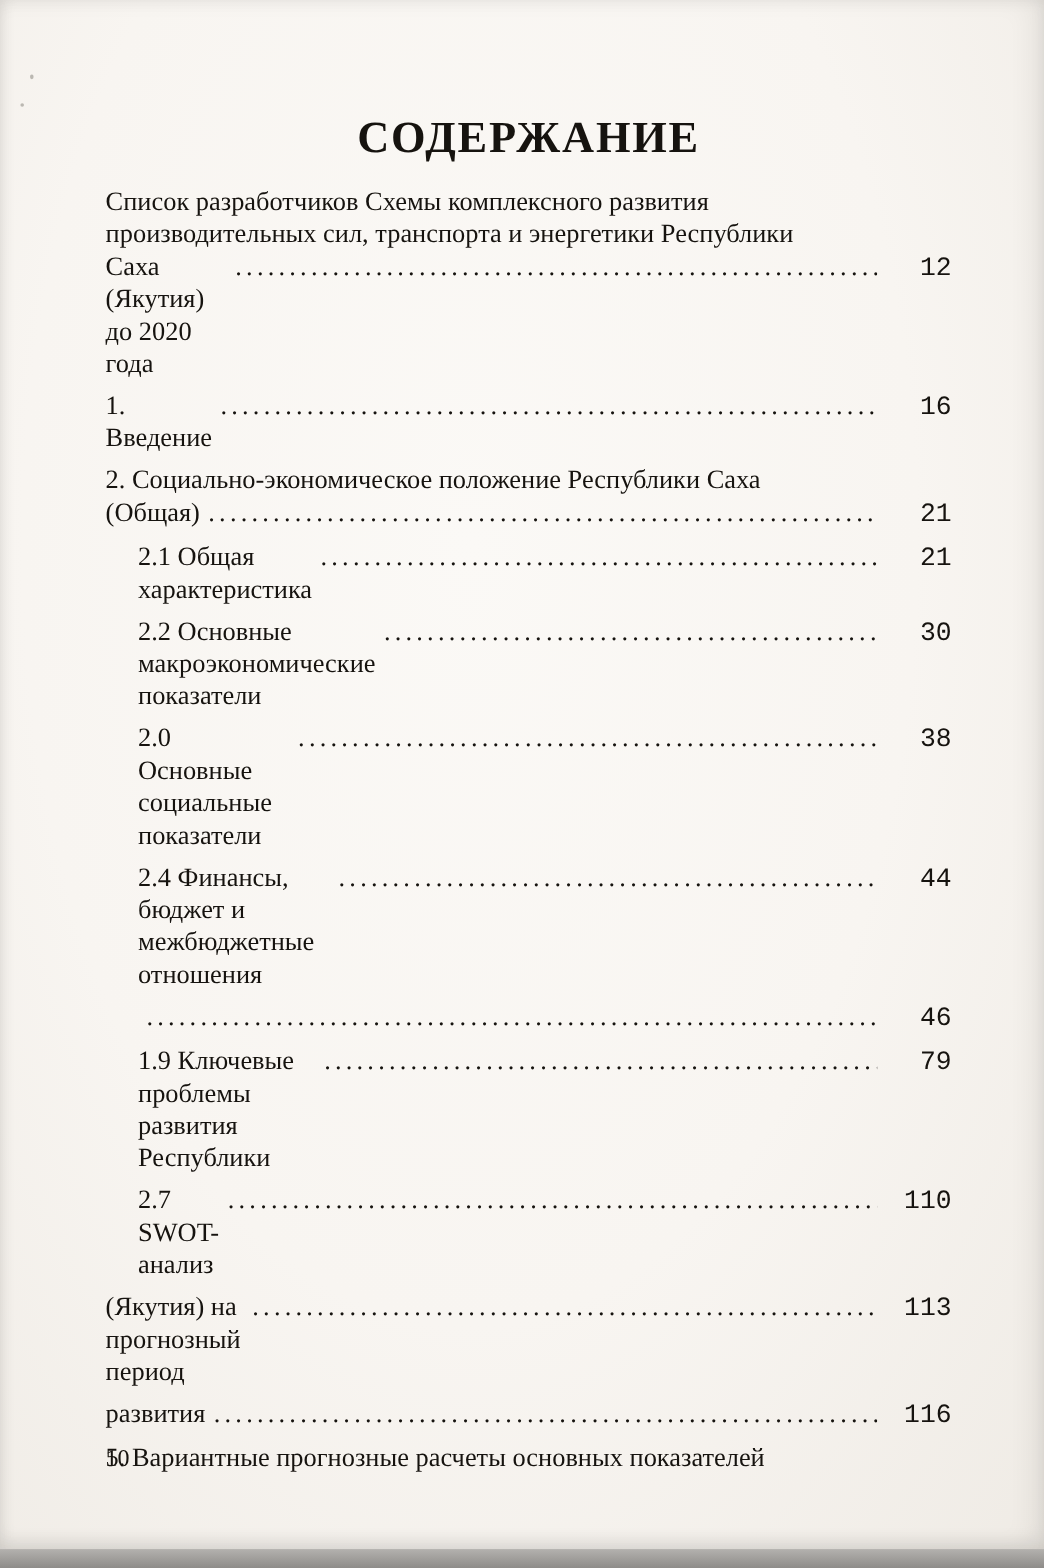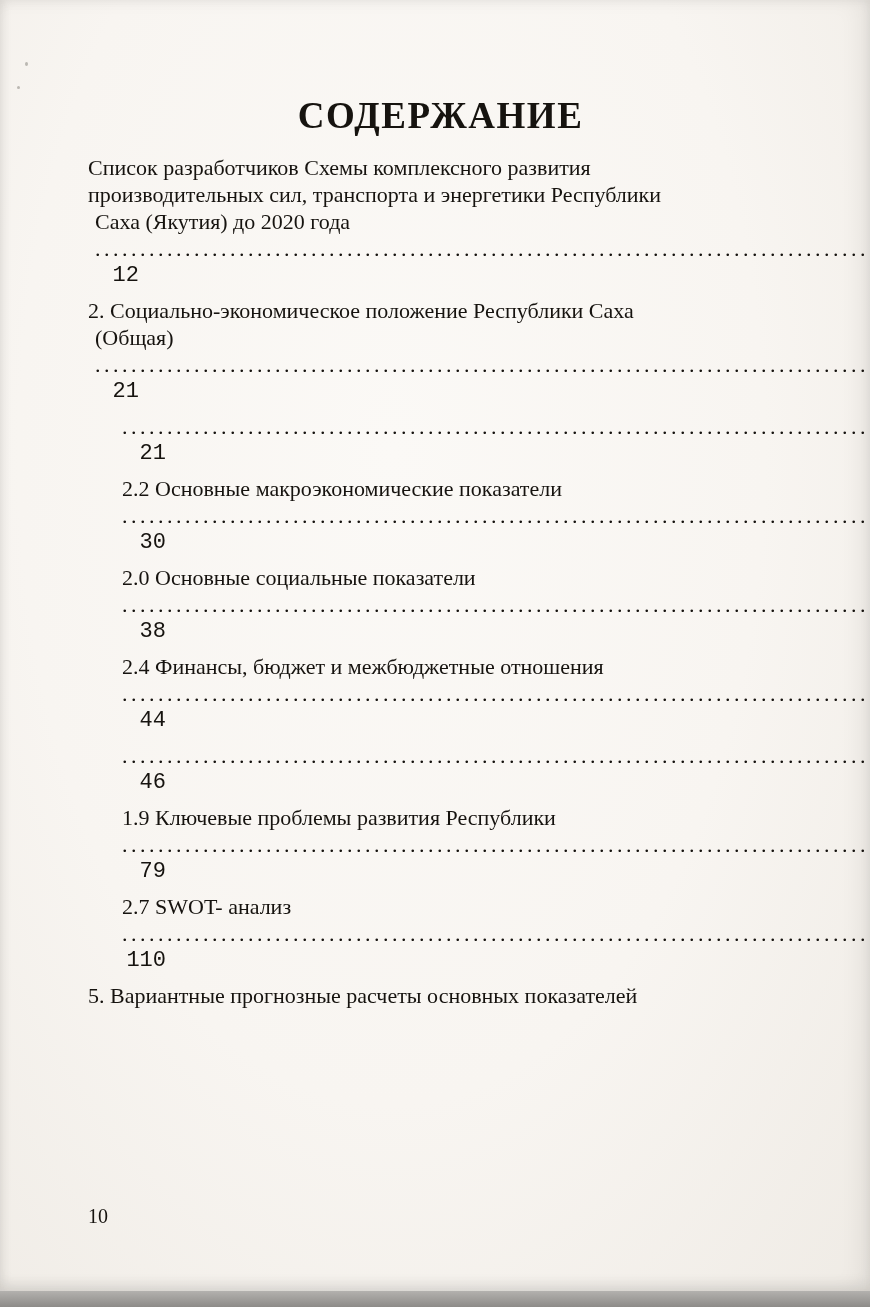--- a/index.html
+++ b/index.html
@@ -47,21 +47,21 @@
     font-size: 37px;
     font-weight: bold;
     text-align: center;
     letter-spacing: 1.5px;
     margin: 0 0 17px 0;
   }
   .toc { font-size: 22px; line-height: 27px; }
   .toc-entry { margin-bottom: 8px; }
   .toc-entry.indent { padding-left: 27px; }
   .toc-line { display: block; }
-  .toc-last { display: flex; align-items: baseline; flex-direction: column; }
+  .toc-last { display: flex; align-items: baseline; }
   .toc-text { flex: 0 1 auto; }
   .dots {
     flex: 1 1 auto;
     min-width: 14px;
     overflow: hidden;
     white-space: nowrap;
     margin: 0 18px 0 7px;
   }
   .dots::after {
     content: "......................................................................................................................................................";
@@ -93,29 +93,37 @@
       <div class="toc-entry">
         <div class="toc-line">Список разработчиков Схемы комплексного развития</div>
         <div class="toc-line">производительных сил, транспорта и энергетики Республики</div>
         <div class="toc-last">
           <span class="toc-text">Саха (Якутия) до 2020 года</span>
           <span class="dots"></span>
           <span class="toc-page">12</span>
         </div>
       </div>
       <div class="toc-entry">
+        <div class="toc-last">
+          <span class="toc-text">1. Введение</span>
+          <span class="dots"></span>
+          <span class="toc-page">16</span>
+        </div>
+      </div>
+      <div class="toc-entry">
         <div class="toc-line">2. Социально-экономическое положение Республики Саха</div>
         <div class="toc-last">
           <span class="toc-text">(Общая)</span>
           <span class="dots"></span>
           <span class="toc-page">21</span>
         </div>
       </div>
       <div class="toc-entry indent">
         <div class="toc-last">
+          <span class="toc-text">2.1 Общая характеристика</span>
           <span class="dots"></span>
           <span class="toc-page">21</span>
         </div>
       </div>
       <div class="toc-entry indent">
         <div class="toc-last">
           <span class="toc-text">2.2 Основные макроэкономические показатели</span>
           <span class="dots"></span>
           <span class="toc-page">30</span>
         </div>
@@ -148,22 +156,32 @@
         </div>
       </div>
       <div class="toc-entry indent">
         <div class="toc-last">
           <span class="toc-text">2.7 SWOT- анализ</span>
           <span class="dots"></span>
           <span class="toc-page">110</span>
         </div>
       </div>
       <div class="toc-entry">
+        <div class="toc-last">
+          <span class="toc-text">(Якутия) на прогнозный период</span>
+          <span class="dots"></span>
+          <span class="toc-page">113</span>
+        </div>
       </div>
       <div class="toc-entry">
+        <div class="toc-last">
+          <span class="toc-text">развития</span>
+          <span class="dots"></span>
+          <span class="toc-page">116</span>
+        </div>
       </div>
       <div class="toc-entry">
         <div class="toc-line">5. Вариантные прогнозные расчеты основных показателей</div>
       </div>
     </div>
 </div>
 
 <div class="folio">10</div>
 
 <div class="scan-edge"></div>

